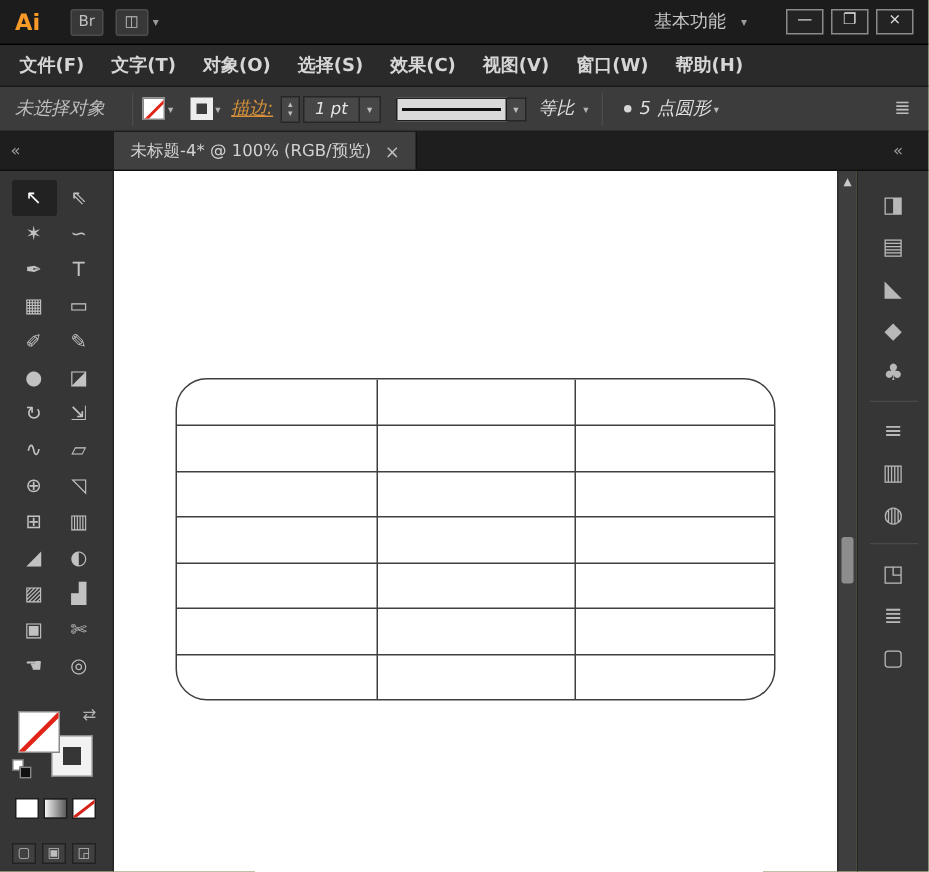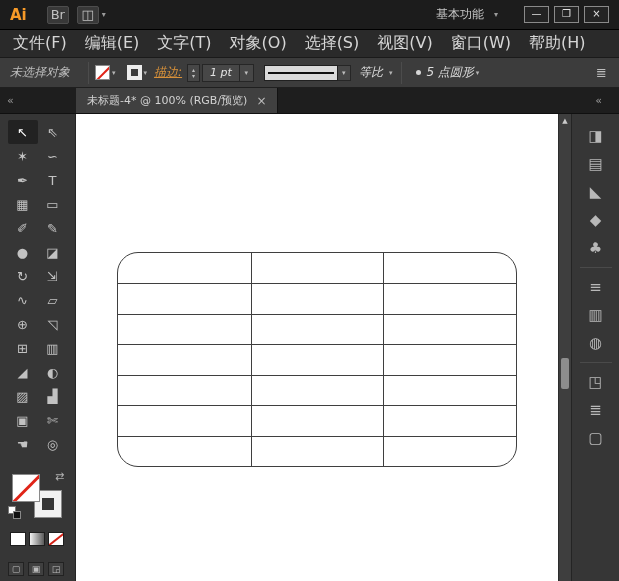--- a/index.html
+++ b/index.html
@@ -5,33 +5,33 @@
   * { box-sizing: border-box; margin: 0; padding: 0; }
   html,body { width: 619px; height: 581px; overflow: hidden; }
   body { font-family: "DejaVu Sans", "Liberation Sans", sans-serif; background: #333; }
   .app { position: relative; width: 619px; height: 581px; background: #bef264; }
 
   
   .titlebar { position: absolute; top:0; left:0; right:0; height:30px; background:#1c1c1c;
               border-bottom:1px solid #000; display:flex; align-items:center; }
   .logo { color:#f79a28; font-weight:bold; font-size:15px; padding:0 12px 0 10px; }
   .tb-icon { width:22px; height:18px; background:#383838; border:1px solid #4d4d4d; border-radius:2px;
-             color:#c0c0c0; font-size:13px; display:flex; align-items:center; justify-content:center; margin-left:8px; }
+             color:#c0c0c0; font-size:10px; display:flex; align-items:center; justify-content:center; margin-left:8px; }
   .tb-dd { color:#9a9a9a; font-size:8px; margin-left:3px; }
   .titlebar-right { margin-left:auto; display:flex; align-items:center; }
   .workspace { color:#c5c5c5; font-size:12px; display:flex; align-items:center; gap:7px; margin-right:26px; }
   .workspace .tb-dd { font-size:8px; }
   .winbtns { display:flex; gap:5px; margin-right:10px; }
   .winbtn { width:25px; height:17px; border:1px solid #8a8a8a; color:#e2e2e2; font-size:10px;
             line-height:14px; text-align:center; background:#232323; }
 
   
   .menubar { position:absolute; top:30px; left:0; right:0; height:28px; background:#2a2a2a;
              border-bottom:1px solid #1a1a1a; display:flex; align-items:center; padding-left:4px; }
-  .menu-item { color:#d6d6d6; font-size:16px; padding:0 9px; height:100%; display:flex; align-items:center; }
+  .menu-item { color:#d6d6d6; font-size:12px; padding:0 9px; height:100%; display:flex; align-items:center;font-weight:bold; }
 
   
   .controlbar { position:absolute; top:58px; left:0; right:0; height:30px; background:#3c3c3c;
                 border-bottom:1px solid #1f1f1f; display:flex; align-items:center; font-size:12px; color:#c8c8c8;font-style:italic; }
   .status { padding:0 12px 0 10px; color:#bdbdbd; white-space:nowrap; }
   .vsep { width:1px; height:22px; background:#2a2a2a; border-right:1px solid #4c4c4c; margin:0 6px; }
   .mini-fill { width:15px; height:15px; background:#fff; border:1px solid #8a8a8a; position:relative; overflow:hidden; }
   .mini-fill::after { content:""; position:absolute; left:-4px; top:6px; width:24px; height:2px;
                       background:#e02418; transform:rotate(-45deg); }
   .mini-stroke { width:15px; height:15px; border:4px solid #ededed; background:#3c3c3c; margin-left:8px; }
@@ -133,24 +133,24 @@
       <span class="winbtns">
         <span class="winbtn">—</span>
         <span class="winbtn">❐</span>
         <span class="winbtn">×</span>
       </span>
     </div>
   </div>
 
   <div class="menubar">
       <span class="menu-item">文件(F)</span>
-      <span class="menu-item">编辑(E)</span>
       <span class="menu-item">文字(T)</span>
       <span class="menu-item">对象(O)</span>
       <span class="menu-item">选择(S)</span>
+      <span class="menu-item">效果(C)</span>
       <span class="menu-item">视图(V)</span>
       <span class="menu-item">窗口(W)</span>
       <span class="menu-item">帮助(H)</span>
     </div>
 
   <div class="controlbar">
     <span class="status">未选择对象</span>
     <span class="vsep"></span>
     <span class="mini-fill"></span>
     <span class="dd-small">▾</span>

